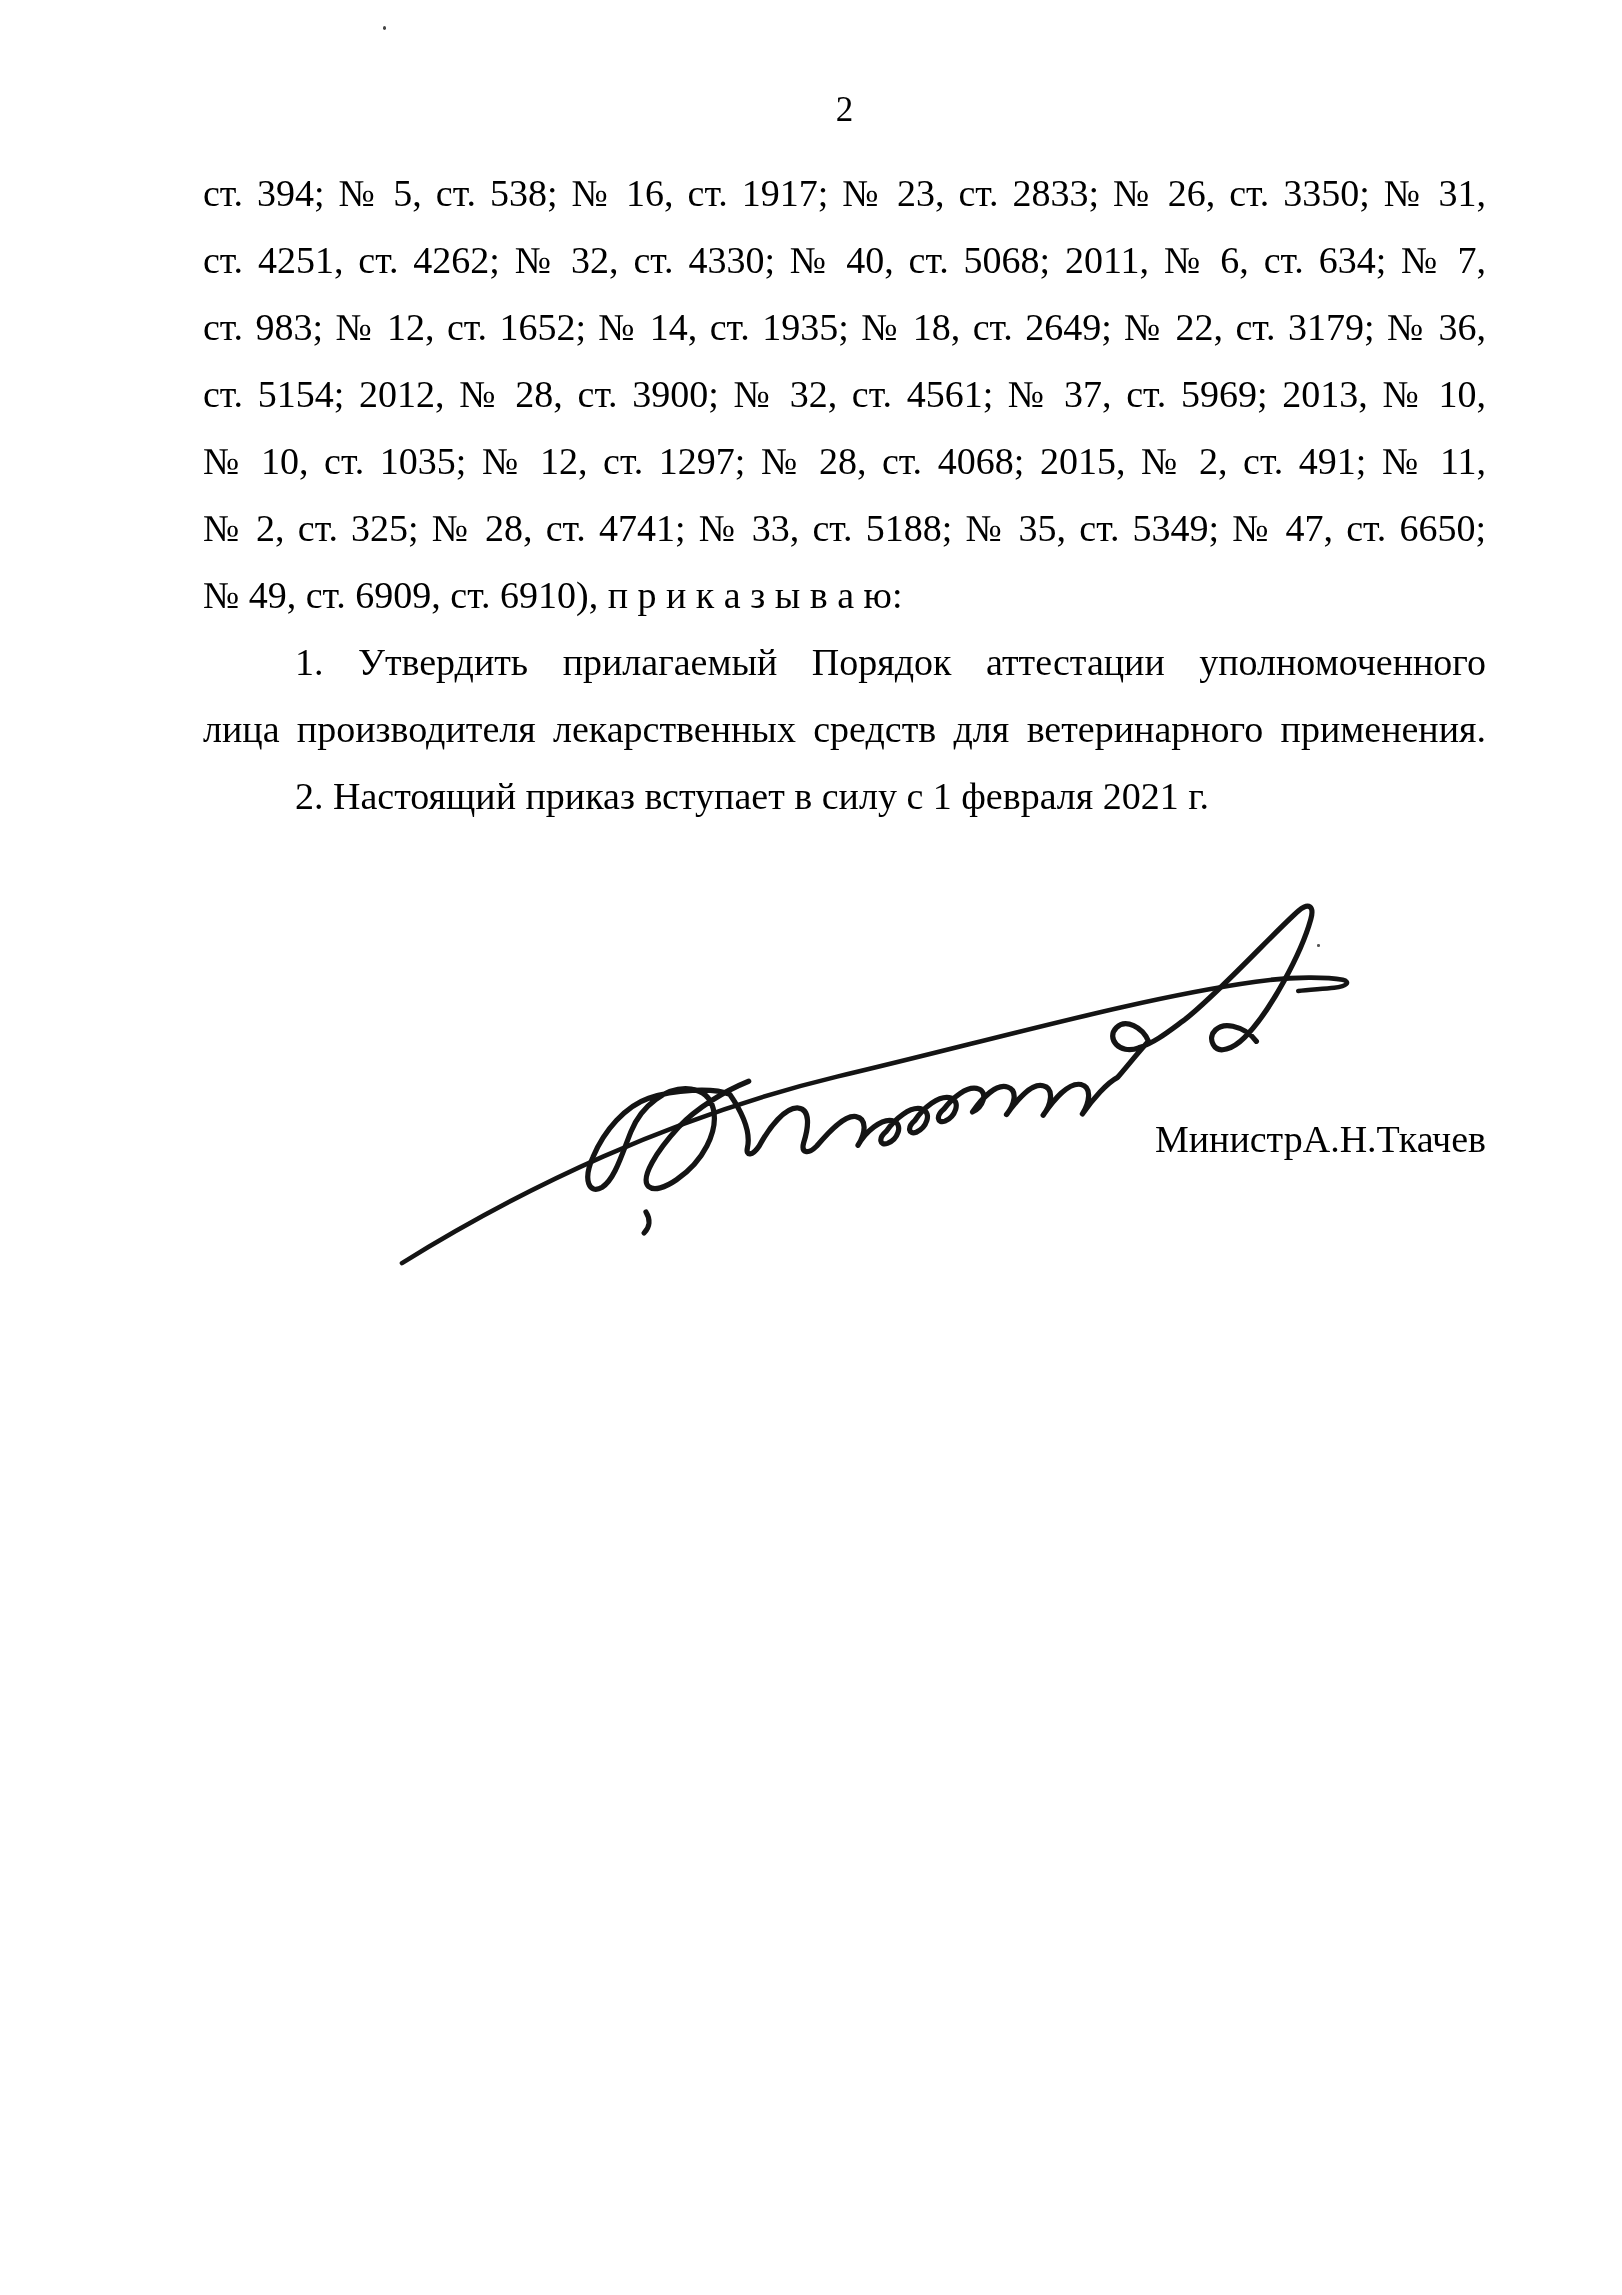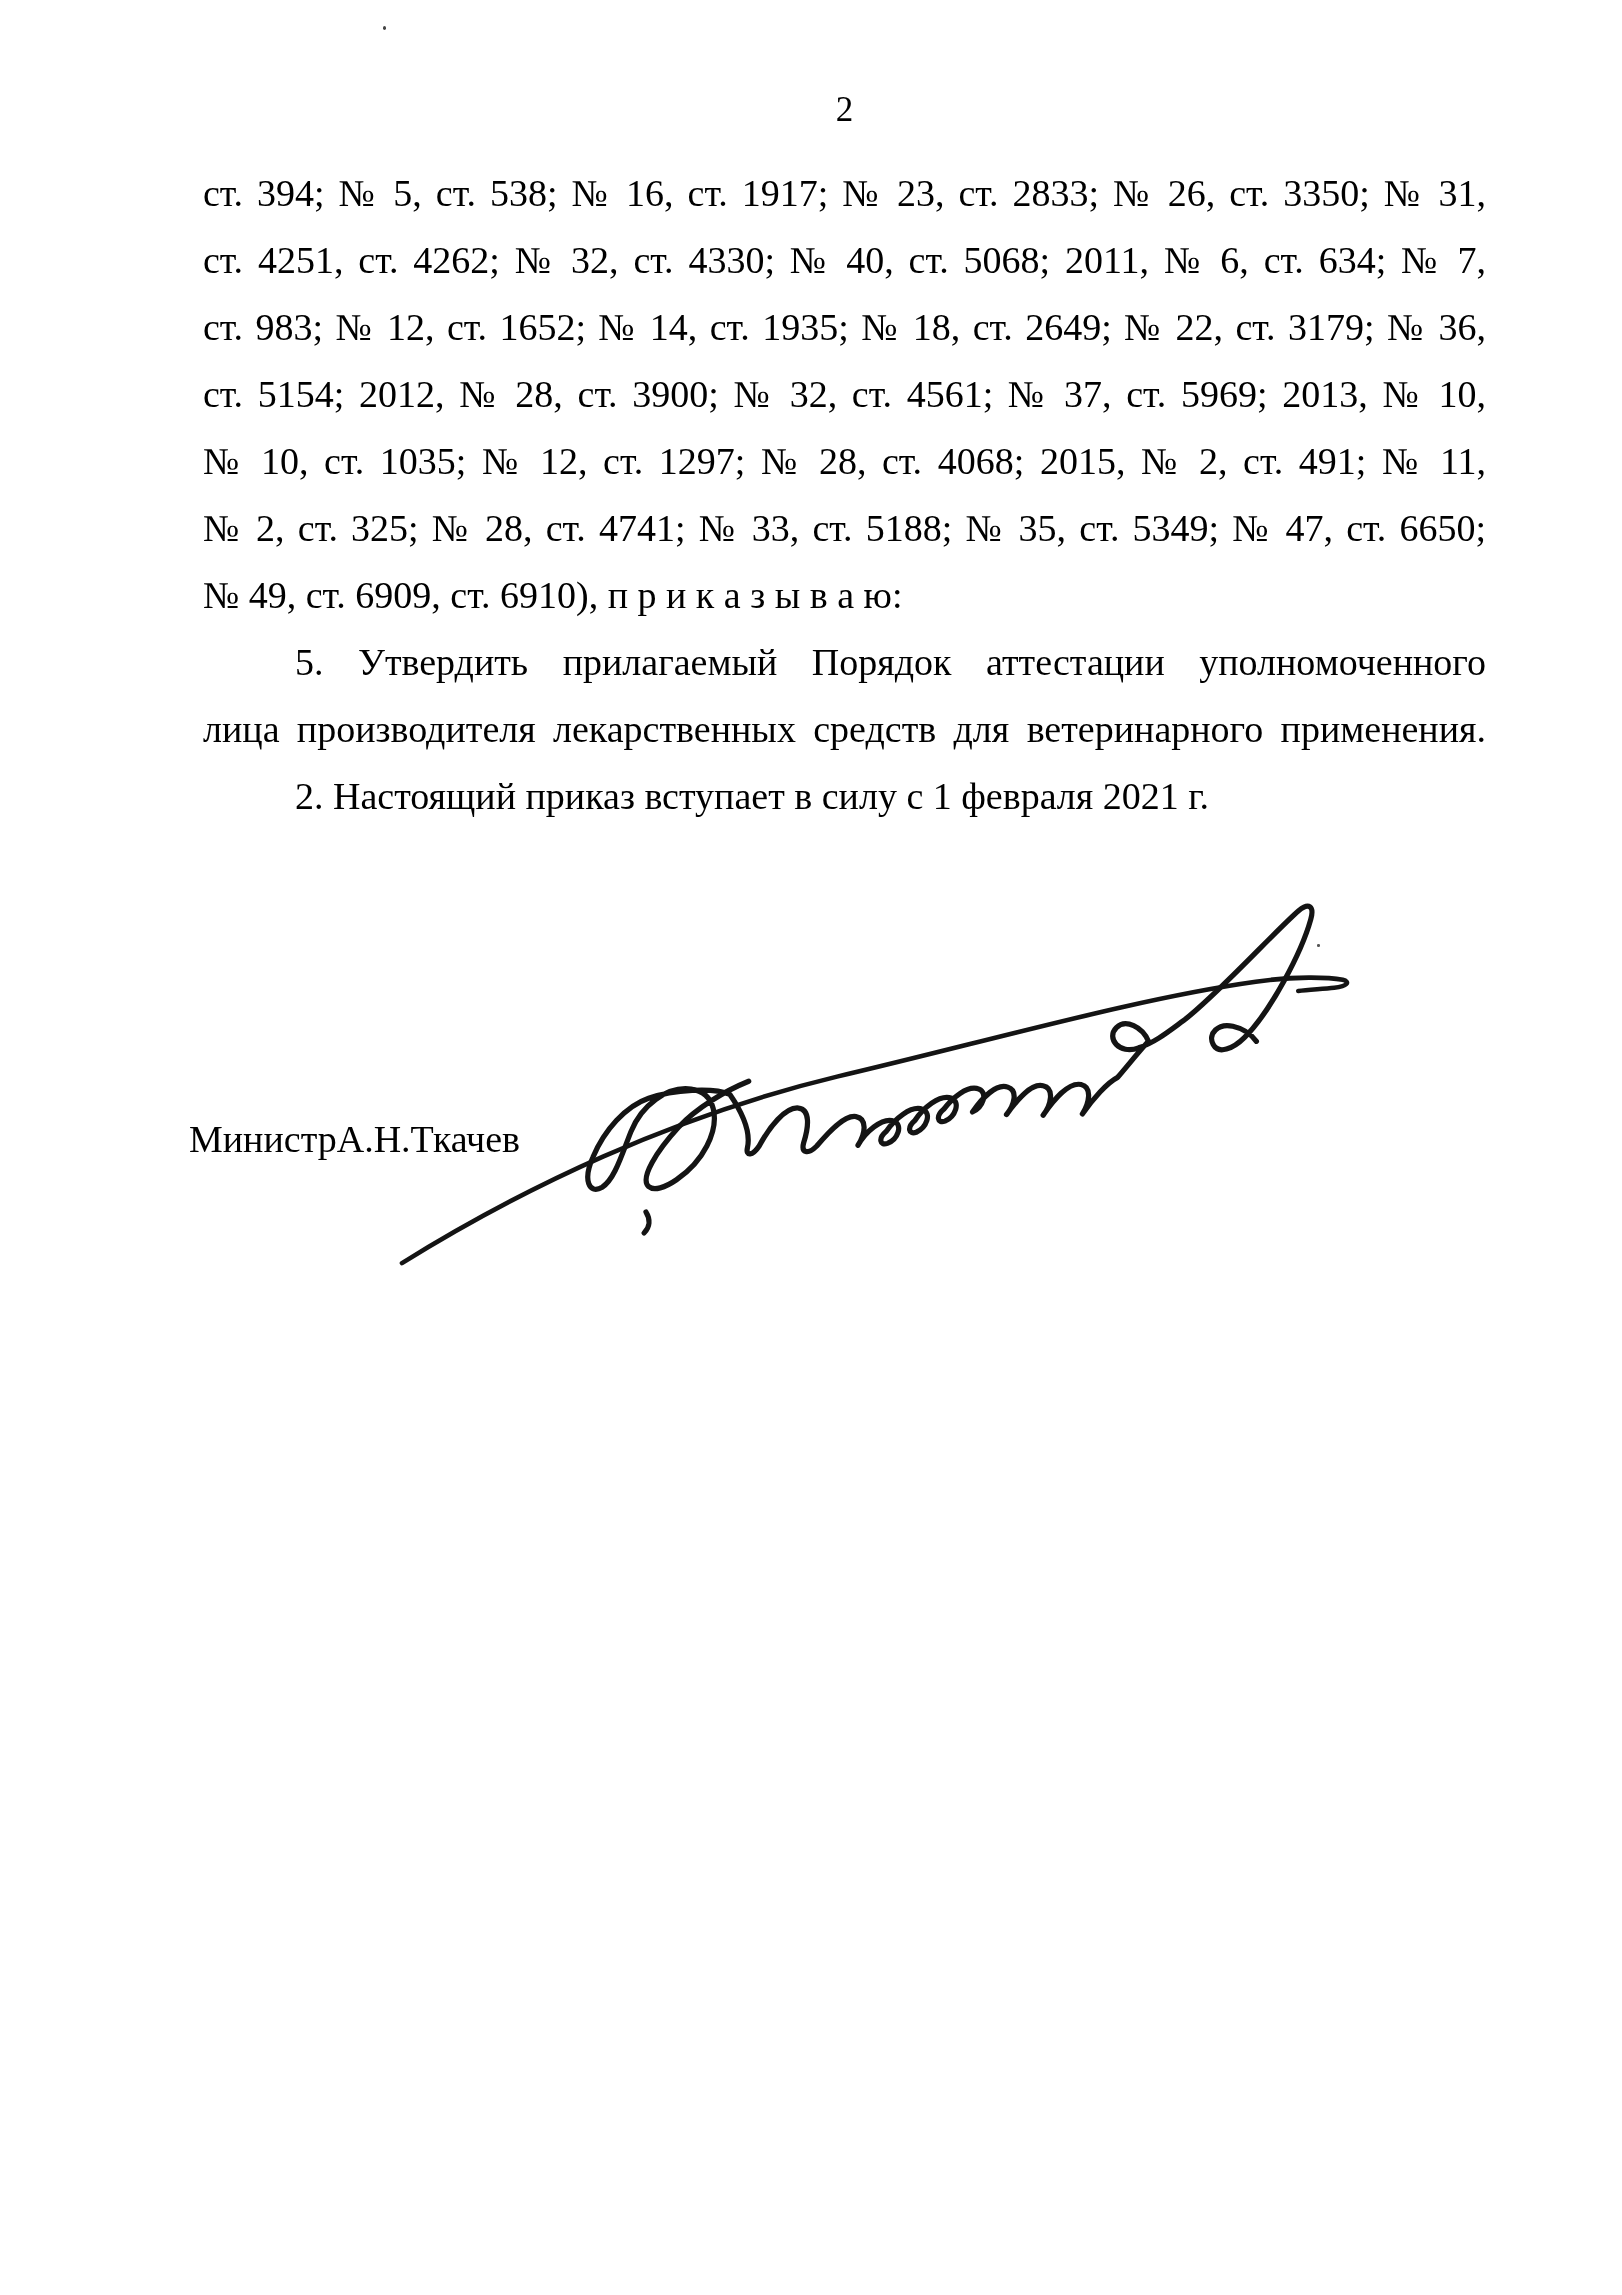--- a/index.html
+++ b/index.html
@@ -16,22 +16,22 @@
     text-align:center;font-size:35px;line-height:65px;
   }
   .body-text{
     position:absolute;left:203px;top:160px;width:1283px;
     font-size:38px;line-height:67px;
   }
   .ln{min-height:67px;}
   .jall{text-align:justify;text-align-last:justify;text-justify:inter-word;}
   .ind{text-indent:92px;}
   .sig-row{
-    position:absolute;left:189px;top:1107px;width:1283px;
-    display:flex;justify-content:flex-start;
+    position:absolute;left:203px;top:1107px;width:1283px;
+    display:flex;justify-content:flex-end;
     font-size:38px;line-height:65px;
   }
   .signature-svg{
     position:absolute;left:366px;top:890px;width:1086px;height:406px;
   }
   .signature-svg path{fill:none;stroke:#141414;stroke-linecap:round;stroke-linejoin:round;}
   .stroke-sweep{stroke-width:7px;}
   .stroke-letters{stroke-width:8px;}
   .stroke-comma{stroke-width:8px;}
   .speck{position:absolute;border-radius:50%;background:#444;}
@@ -46,21 +46,21 @@
   <div class="page-number">2</div>
 
   <div class="body-text">
     <div class="ln jall">ст. 394; № 5, ст. 538; № 16, ст. 1917; № 23, ст. 2833; № 26, ст. 3350; № 31,</div>
     <div class="ln jall">ст. 4251, ст. 4262; № 32, ст. 4330; № 40, ст. 5068; 2011, № 6, ст. 634; № 7,</div>
     <div class="ln jall">ст. 983; № 12, ст. 1652; № 14, ст. 1935; № 18, ст. 2649; № 22, ст. 3179; № 36,</div>
     <div class="ln jall">ст. 5154; 2012, № 28, ст. 3900; № 32, ст. 4561; № 37, ст. 5969; 2013, № 10,</div>
     <div class="ln jall">№ 10, ст. 1035; № 12, ст. 1297; № 28, ст. 4068; 2015, № 2, ст. 491; № 11,</div>
     <div class="ln jall">№ 2, ст. 325; № 28, ст. 4741; № 33, ст. 5188; № 35, ст. 5349; № 47, ст. 6650;</div>
     <div class="ln">№ 49, ст. 6909, ст. 6910), п р и к а з ы в а ю:</div>
-    <div class="ln jall ind">5. Утвердить прилагаемый Порядок аттестации уполномоченного</div>
+    <div class="ln jall ind">1. Утвердить прилагаемый Порядок аттестации уполномоченного</div>
     <div class="ln jall">лица производителя лекарственных средств для ветеринарного применения.</div>
     <div class="ln ind">2. Настоящий приказ вступает в силу с 1 февраля 2021 г.</div>
   </div>
 
   <div class="sig-row">
     <span>Министр</span>
     <span>А.Н.Ткачев</span>
   </div>
 
   <svg class="signature-svg" viewBox="0 0 1660 620" xmlns="http://www.w3.org/2000/svg" aria-hidden="true">

